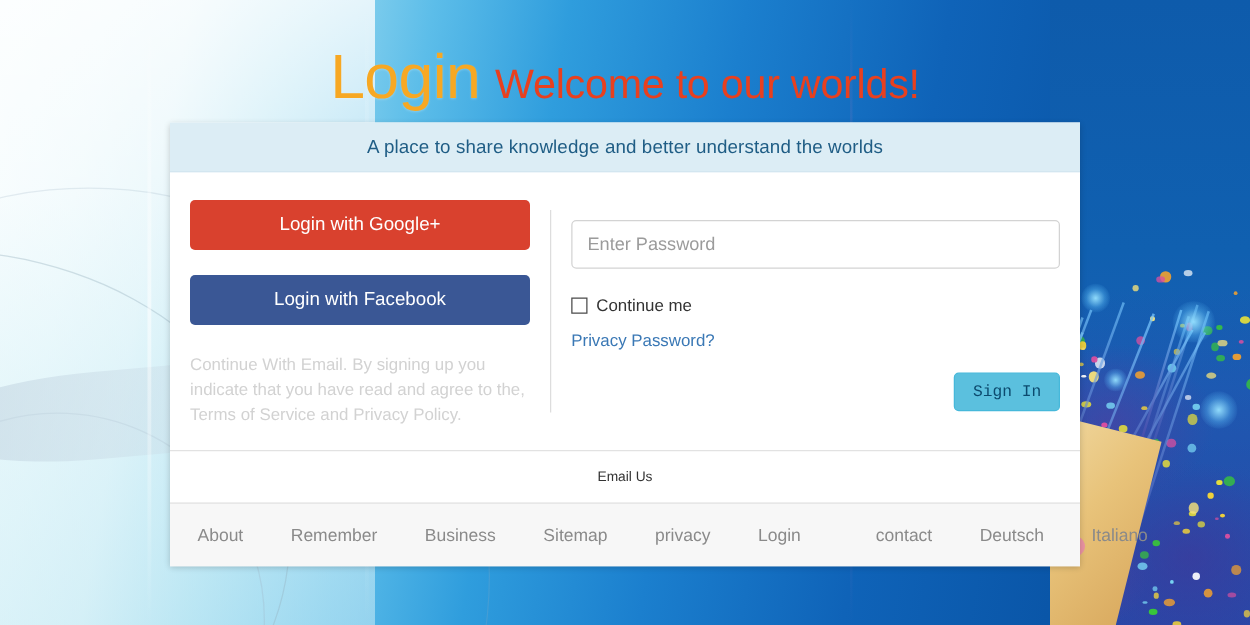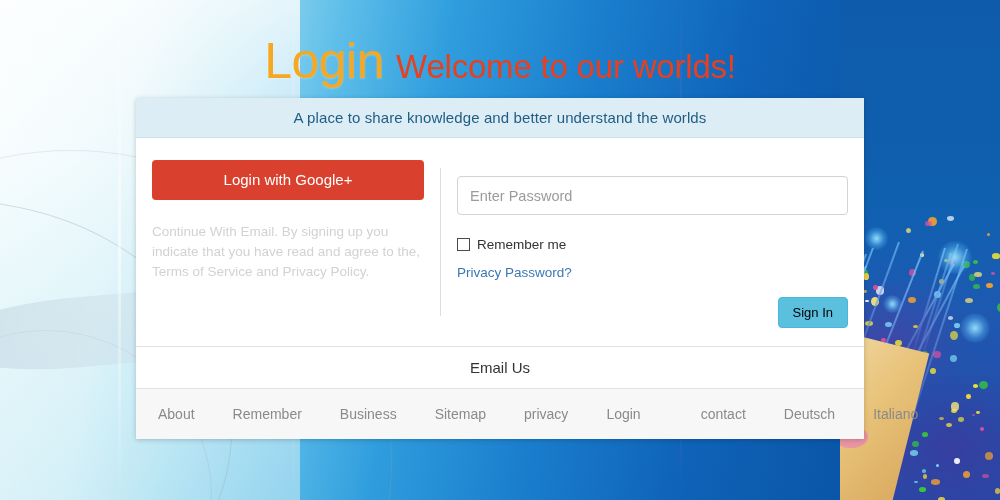--- a/index.html
+++ b/index.html
@@ -264,39 +264,39 @@
     cursor: pointer;
   }
 
   #signin-row {
     margin-top: 16px;
     display: flex;
     justify-content: flex-end;
   }
   #signin-button {
     background: #5bc0de;
-    color: #000000;
+    color: #0c4a6e;
     border: 1px solid #46b8da;
     border-radius: 4px;
     font-size: 13px;
     padding: 7px 14px;
     cursor: pointer;
-    font-family: Liberation Sans, sans-serif;
+    font-family: Liberation Mono, monospace;
   }
 
   #email-us-row {
     border-top: 1px solid #e2e2e2;
     height: 41px;
     display: flex;
     align-items: center;
     justify-content: center;
     background: #ffffff;
   }
   #email-us-link {
-    font-size: 15px;
+    font-size: 11px;
     color: #333333;
     text-decoration: none;
     cursor: pointer;
   }
 
   #footer-nav {
     border-top: 1px solid #e2e2e2;
     background: #f7f7f7;
     height: 51px;
     display: flex;
@@ -455,33 +455,34 @@
 <div id="login-card">
 
   <div id="card-header">
     <div class="subtitle">A place to share knowledge and better understand the worlds</div>
   </div>
 
   <div id="card-body">
 
     <div id="col-left">
       <button class="social-btn google">Login with Google+</button>
+      <button class="social-btn facebook">Login with Facebook</button>
       <div id="terms-text">Continue With Email. By signing up you indicate that you have read and agree to the, Terms of Service and Privacy Policy.</div>
     </div>
 
     <div id="col-divider"></div>
 
     <div id="col-right">
       <div id="password-input-wrap">
         <input class="text-input" type="password" placeholder="Enter Password" style="">
       </div>
 
       <div id="remember-row">
         <div id="remember-box"></div>
-        <span id="remember-label">Remember me</span>
+        <span id="remember-label">Continue me</span>
       </div>
 
       <a id="forgot-link">Privacy Password?</a>
 
       <div id="signin-row">
         <button id="signin-button">Sign In</button>
       </div>
     </div>
 
   </div>

